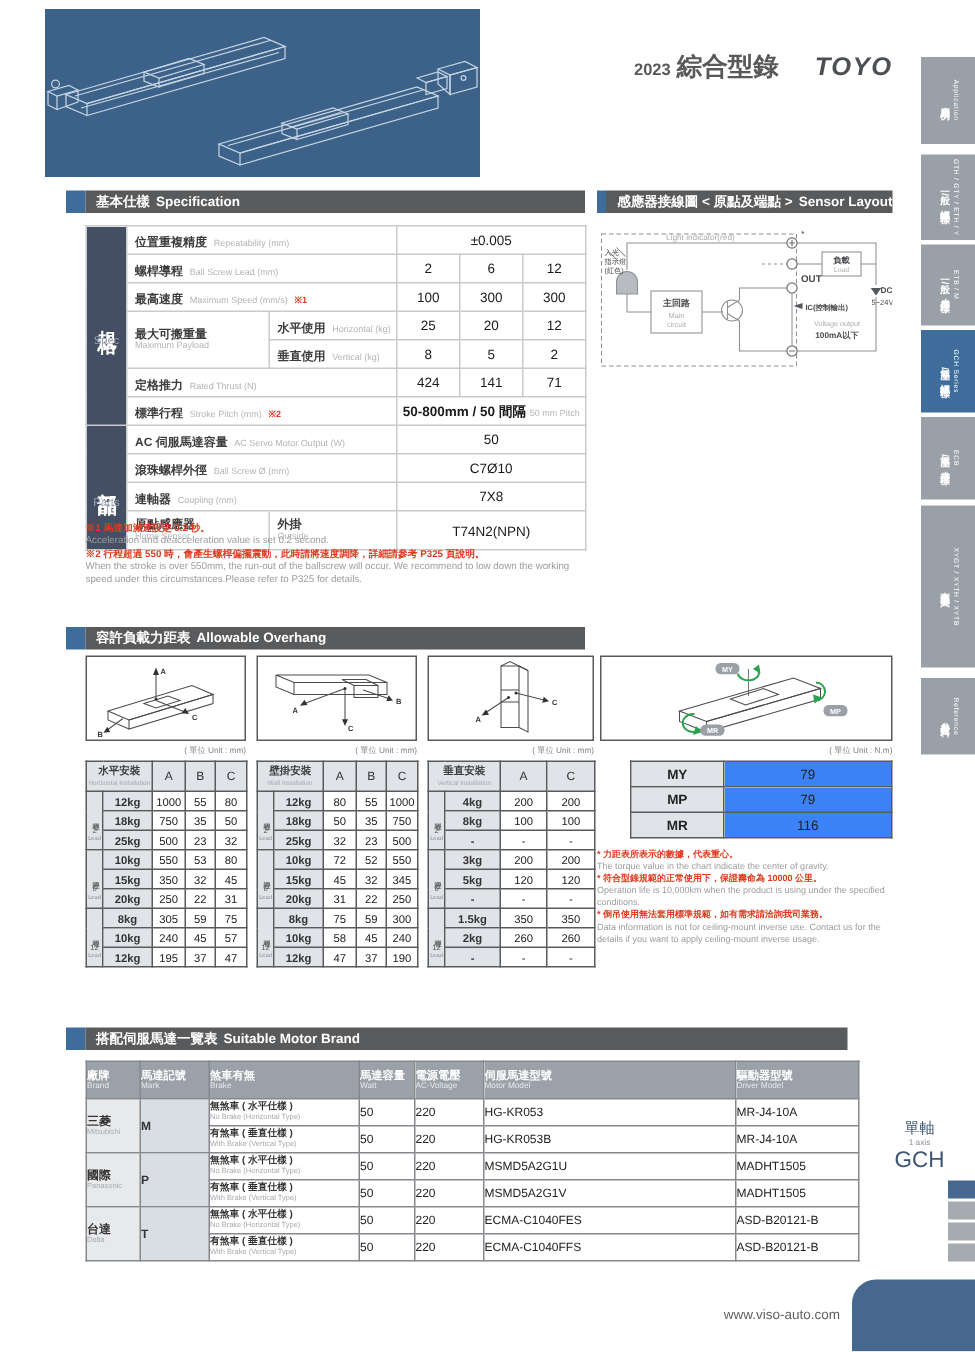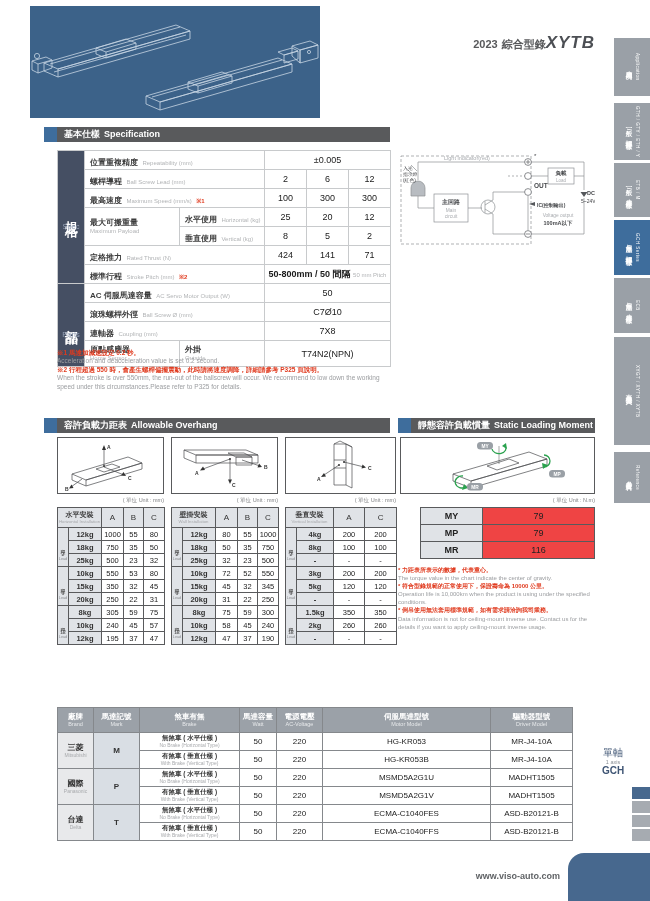--- a/index.html
+++ b/index.html
@@ -9,21 +9,21 @@
   .abs{position:absolute}
   table{border-collapse:collapse;table-layout:fixed}
   td{overflow:hidden}
 
   
   .hero{left:30px;top:6px;width:290px;height:112px;background:#3c6289}
 
   
   .brandline{top:33px;right:55px;text-align:right;white-space:nowrap}
   .brandline .yr{font-size:11px;font-weight:bold;color:#58595b;margin-right:4px}
-  .brandline .cat{font-size:11px;font-weight:bold;color:#58595b;margin-right:0}
+  .brandline .cat{font-size:17px;font-weight:bold;color:#58595b;margin-right:24px}
   .brandline .logo{font-size:17px;font-weight:bold;font-style:italic;color:#4c4f54;letter-spacing:1px}
   .phone{top:64px;right:55px;font-size:14px;color:#595959}
 
   
   .sec{height:15px;display:flex}
   .sec .sq{width:13px;background:#3e6d9c}
   .sec .bar{flex:1;background:#595a5c;color:#fff;font-size:9px;font-weight:bold;line-height:15px;padding-left:7px;white-space:nowrap}
   .sec .bar .en{margin-left:4px}
 
   
@@ -65,28 +65,28 @@
   .oh-lead .ln{display:block;font-size:5px;color:#555;line-height:1.2}
   .oh-lead .le{display:block;font-size:3.8px;color:#8b8d90;line-height:1.2}
   .oh-w{background:#e0e3e7;font-size:7.5px;font-weight:bold;color:#333}
   .oh-v{background:#fff;font-size:7.5px;color:#222}
 
   
   .sm-table{left:420px;top:507px;width:175px;border:1.5px solid #4c4e50}
   .sm-table td{border:1px solid #595a5c}
   .sm-table tr{height:17px}
   .sm-k{width:62px;background:#e0e3e7;font-weight:bold;font-size:9px;text-align:center;color:#222}
-  .sm-v{font-size:9px;text-align:center;color:#222;background:#ef4444}
+  .sm-v{font-size:9px;text-align:center;color:#222;background:#3b82f6}
   .sm-notes{left:398px;top:566px;width:198px;line-height:1.35}
   .smn-zh{font-size:6px;color:#e03a1e;font-weight:bold}
   .smn-en{font-size:6px;color:#9b9da0}
 
   
   .motor-table{left:57px;top:707px;width:515px;border:1.5px solid #595a5c}
-  .motor-table td{border:1px solid #85888c;text-align:center;vertical-align:middle}
+  .motor-table td{border:1px solid #85888c;vertical-align:middle}
   .motor-table tr{height:18px}
   .motor-table tr.mhr{height:25px}
   .mt-h{background:#9ba1a8}
   .mt-h .zh{display:block;font-size:7.5px;font-weight:bold;color:#fff;line-height:1.25}
   .mt-h .en{display:block;font-size:5.5px;color:#e7e9eb;line-height:1.25}
   .mt-brand{background:#e8e9eb}
   .mt-brand .zh{display:block;font-size:8px;font-weight:bold;color:#333;line-height:1.2}
   .mt-brand .en{display:block;font-size:5px;color:#a8aaad;line-height:1.2}
   .mt-mark{background:#d9dee4;font-size:8px;font-weight:bold;color:#333}
   .mt-brake .zh{display:block;font-size:6.5px;font-weight:bold;color:#333;line-height:1.25}
@@ -95,26 +95,26 @@
 
   
   .stab{left:614px;width:36px;background:#9aa0a7;color:#fff;display:flex;justify-content:center;align-items:center;gap:2px;cursor:pointer}
   .stab.active{background:#3e6d9c}
   .st-zh{writing-mode:vertical-rl;font-size:6.5px;font-weight:bold;letter-spacing:1px}
   .st-en{writing-mode:vertical-rl;font-size:4.5px;letter-spacing:0.5px}
 
   .gch-label{left:592px;top:747px;width:42px;text-align:center;line-height:1.15}
   .gl-zh{display:block;font-size:10px;font-weight:normal;color:#3f5574}
   .gl-en{display:block;font-size:5.5px;color:#8a8f96}
-  .gl-m{display:block;font-size:10px;font-weight:bold;color:#3f5574}
+  .gl-m{display:block;font-size:15px;font-weight:normal;color:#3f5574}
   .gch-tab{left:632px;width:76px;height:12px;color:#fff;font-size:8px;font-weight:bold;line-height:12px;padding-left:20px;background:#a6abb1;cursor:pointer}
   .gch-tab.active{background:#47688e}
 
   .corner{right:0;bottom:0;width:82px;height:48px;background:#47688e;border-top-left-radius:16px}
-  .site{top:871px;right:90px;font-size:9px;font-weight:bold;color:#606366}
+  .site{top:871px;right:90px;font-size:9px;font-weight:normal;color:#606366}
 
   svg{display:block}
   svg text{font-family:"Liberation Sans",sans-serif}
   .t-gray{fill:#a9acb0}
   .t-dark{fill:#47494c}
 </style>
 </head>
 <body>
 
 <div class="page">
@@ -146,26 +146,30 @@
           <path d="M254 49 L268 45 L268 53 L254 57 Z"></path>
         <path d="M262 40 L280 35 L288 39 L270 44 Z"></path>
           <path d="M270 44 L288 39 L288 52 L270 57 Z"></path>
         <path d="M262 40 L262 50 L270 57 L270 44"></path>
           <circle cx="279" cy="46" r="1.6"></circle>
       </g>
     </svg>
   </div>
 
   <div class="abs brandline">
-    <span class="yr">2023</span><span class="cat">綜合型錄</span><span class="logo">XYTB</span>
+    <span class="yr">2023</span><span class="cat">綜合型錄</span><span class="logo">TOYO</span>
   </div>
 
   <div class="abs sec" style="left:44px;top:127px;width:346px">
     <div class="sq"></div>
     <div class="bar"><span>基本仕樣</span><span class="en">Specification</span></div>
+  </div>
+  <div class="abs sec" style="left:398px;top:127px;width:197px">
+    <div class="sq"></div>
+    <div class="bar"><span>感應器接線圖 &lt; 原點及端點 &gt;</span><span class="en">Sensor Layout</span></div>
   </div>
 
   <table class="abs spec-table">
     <colgroup>
         <col style="width:27px">
         <col style="width:95px">
         <col style="width:85px">
         <col style="width:42px">
         <col style="width:42px">
         <col style="width:42px">
@@ -293,24 +297,20 @@
       <text x="160" y="79" font-size="5.5" font-weight="bold" text-anchor="middle" class="t-dark">100mA以下</text>
       <text x="189" y="49" font-size="5.5" font-weight="bold" class="t-dark">DC</text>
       <text x="183" y="57" font-size="5" class="t-dark">5~24V</text>
     </svg>
   </div>
 
   <div class="abs sec" style="left:44px;top:418px;width:346px">
     <div class="sq"></div>
     <div class="bar"><span>容許負載力距表</span><span class="en">Allowable Overhang</span></div>
   </div>
-  <div class="abs sec" style="left:398px;top:418px;width:197px">
-    <div class="sq"></div>
-    <div class="bar"><span>靜態容許負載慣量</span><span class="en">Static Loading Moment</span></div>
-  </div>
 
   <div class="abs dbox" style="left:57px;width:107px">
     <svg viewBox="0 0 105 55" width="105" height="55">
       <g fill="none" stroke="#4a4c4f" stroke-width="0.7">
         <path d="M14 36 L70 19 L84 25 L28 42 Z"></path>
           <path d="M28 42 L84 25 L84 31 L28 48 Z"></path>
           <path d="M14 36 L14 42 L28 48"></path>
         <path d="M38 31 L54 26 L62 29 L46 34 Z"></path>
         <path d="M46 27 L46 10"></path>
           <path d="M46 29 L66 37"></path>
@@ -647,20 +647,24 @@
 
   <div class="abs sm-notes">
     <div class="smn-zh">* 力距表所表示的數據，代表重心。</div>
     <div class="smn-en">The torque value in the chart indicate the center of gravity.</div>
     <div class="smn-zh">* 符合型錄規範的正常使用下，保證壽命為 10000 公里。</div>
     <div class="smn-en">Operation life is 10,000km when the product is using under the specified conditions.</div>
     <div class="smn-zh">* 倒吊使用無法套用標準規範，如有需求請洽詢我司業務。</div>
     <div class="smn-en">Data information is not for ceiling-mount inverse use. Contact us for the details if you want to apply ceiling-mount inverse usage.</div>
   </div>
 
+  <div class="abs sec" style="left:44px;top:685px;width:521px">
+    <div class="sq"></div>
+    <div class="bar"><span>搭配伺服馬達一覽表</span><span class="en">Suitable Motor Brand</span></div>
+  </div>
 
   <table class="abs motor-table">
     <colgroup>
         <col style="width:36px">
         <col style="width:46px">
         <col style="width:100px">
         <col style="width:37px">
         <col style="width:46px">
         <col style="width:168px">
         <col style="width:82px">

